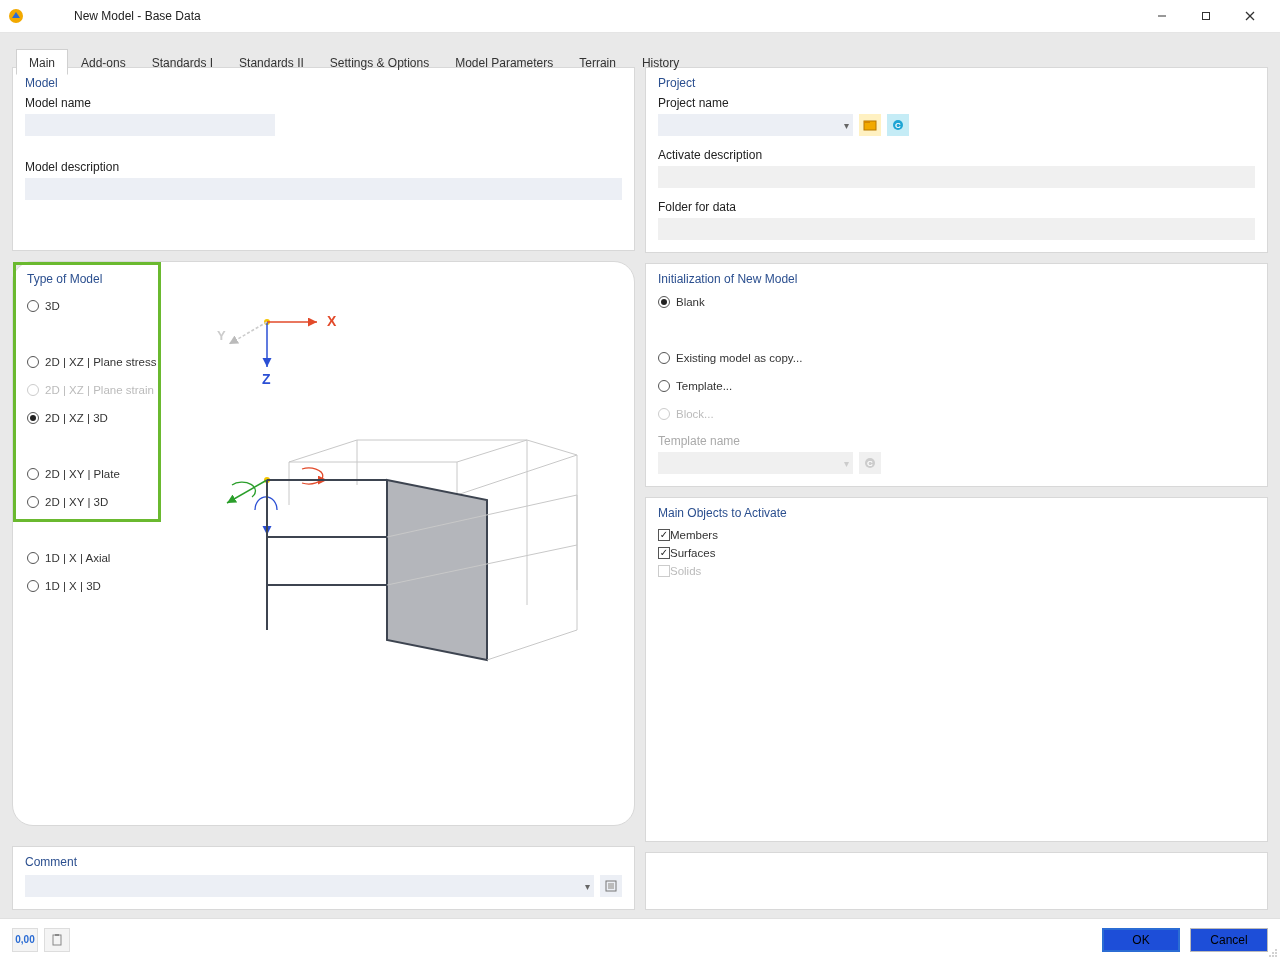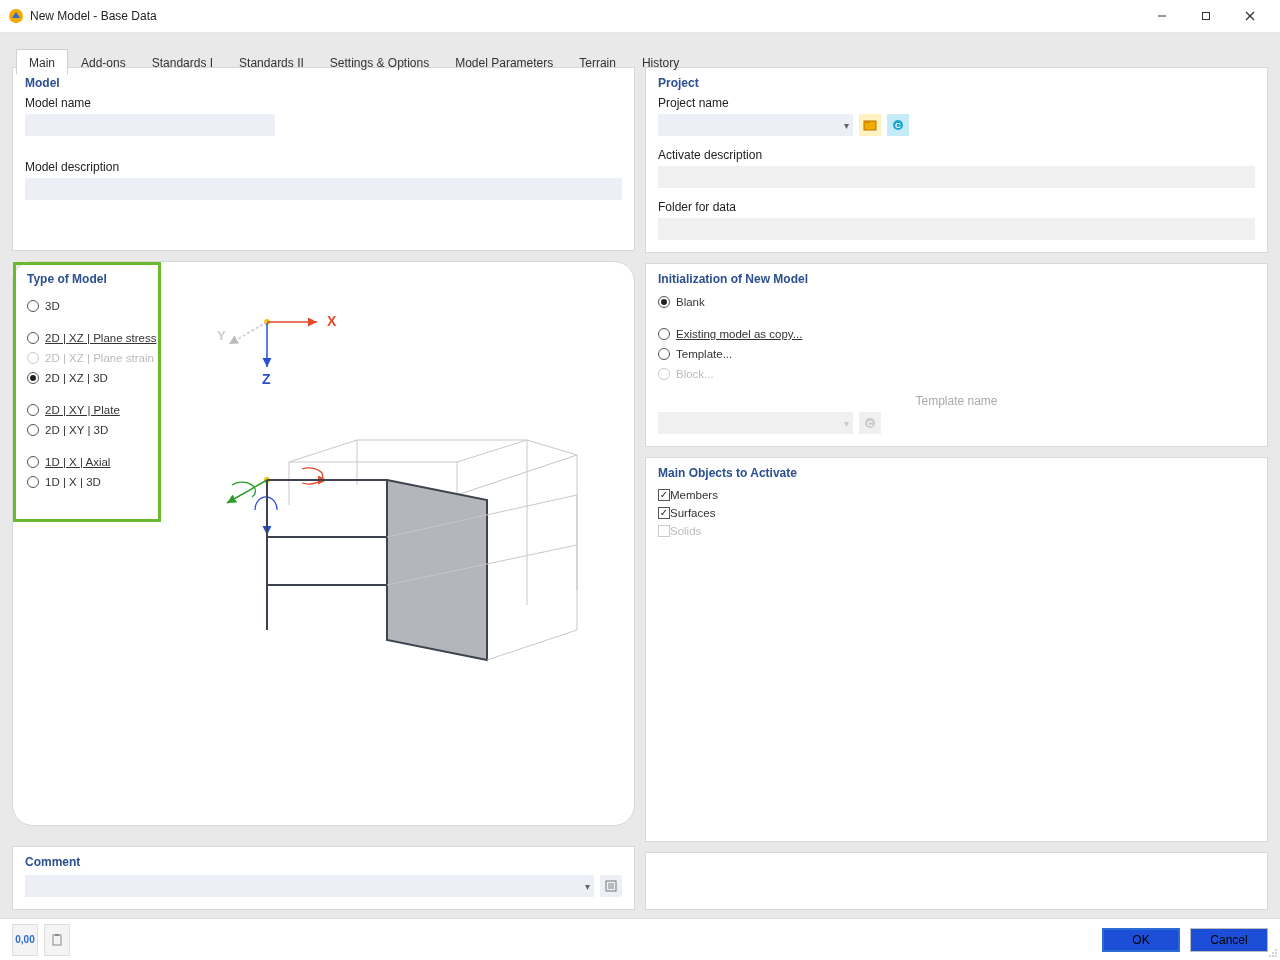--- a/index.html
+++ b/index.html
@@ -16,20 +16,21 @@
     }
 
     
     .titlebar {
       height: 30px;
       display: flex;
       align-items: center;
       padding: 16px 8px;
       background: #ffffff;
       border-bottom: 1px solid #e5e5e5;
+      gap: 44px;
     }
     .titlebar .app-icon {
       width: 16px; height: 16px;
       margin-right: 6px;
       display: inline-flex; align-items: center; justify-content: center;
     }
     .titlebar .title { font-size: 12px; color: #222; }
     .win-controls { margin-left: auto; display: flex; }
     .win-btn { width: 44px; height: 30px; display: flex; align-items: center; justify-content: center; }
     .win-btn svg { width: 10px; height: 10px; }
@@ -74,27 +75,27 @@
     .col-left, .col-right { flex: 1; display: flex; flex-direction: column; gap: 10px; }
 
     .panel {
       background: #ffffff;
       border: 1px solid #d8d8d8;
       padding: 8px 12px 12px 12px;
     }
     .panel.flex-fill { flex: 1; }
     .section-title {
       color: #2b4f8f;
-      font-weight: 700;
+      font-weight: 400;
       font-size: 12px;
       margin-bottom: 6px;
     }
 
     .field-label { font-size: 12px; color: #222; margin-top: 6px; margin-bottom: 4px; }
-    .field-label.disabled { color: #aaa; text-align: center; }
+    .field-label.disabled { color: #aaa; }
     .text-input, .readonly-box, .combo {
       background: #eceff5;
       border: none;
       height: 22px;
       width: 100%;
       padding: 2px 6px;
       font-size: 12px;
     }
     .readonly-box { background: #f0f0f0; }
     .combo {
@@ -116,27 +117,27 @@
     
     .type-panel { position: relative; padding: 10px 14px; }
     .highlight-box {
       position: absolute;
       border: 3px solid #6ab92f;
       top: 0; left: 0;
       width: 148px; height: 260px;
       pointer-events: none;
     }
 
-    .radio-group { display: flex; flex-direction: column; gap: 0; margin-top: 4px; }
+    .radio-group { display: flex; flex-direction: column; gap: 8px; margin-top: 4px; }
     .radio-item {
       display: flex; align-items: center; gap: 6px;
       padding: 4px 0;
       font-size: 11.5px;
     }
-    .radio-item.spaced-before { margin-top: 12px; text-decoration: underline; }
+    .radio-item.spaced-before { margin-top: 28px; }
     .radio-item.disabled { color: #bbb; }
     .radio-circle {
       width: 12px; height: 12px; border-radius: 50%;
       border: 1.2px solid #555;
       display: inline-flex; align-items: center; justify-content: center;
       flex-shrink: 0;
     }
     .radio-item.disabled .radio-circle { border-color: #ccc; }
     .radio-circle.selected::after {
       content: ""; width: 6px; height: 6px; border-radius: 50%; background: #222;
@@ -169,21 +170,21 @@
     .footer {
       height: 42px;
       background: #ffffff;
       border-top: 1px solid #e0e0e0;
       display: flex;
       align-items: center;
       padding: 0 12px;
     }
     .footer-left { display: flex; gap: 6px; }
     .footer-icon-btn {
-      width: 26px; height: 32px;
+      width: 26px; height: 24px;
       background: #f4f4f4;
       border: 1px solid #ddd;
       display: inline-flex; align-items: center; justify-content: center;
       font-size: 10px;
     }
     .footer-right { margin-left: auto; display: flex; gap: 10px; }
     .btn {
       min-width: 78px; height: 24px;
       background: #1d4ed8;
       border: 1px solid #bbb;

